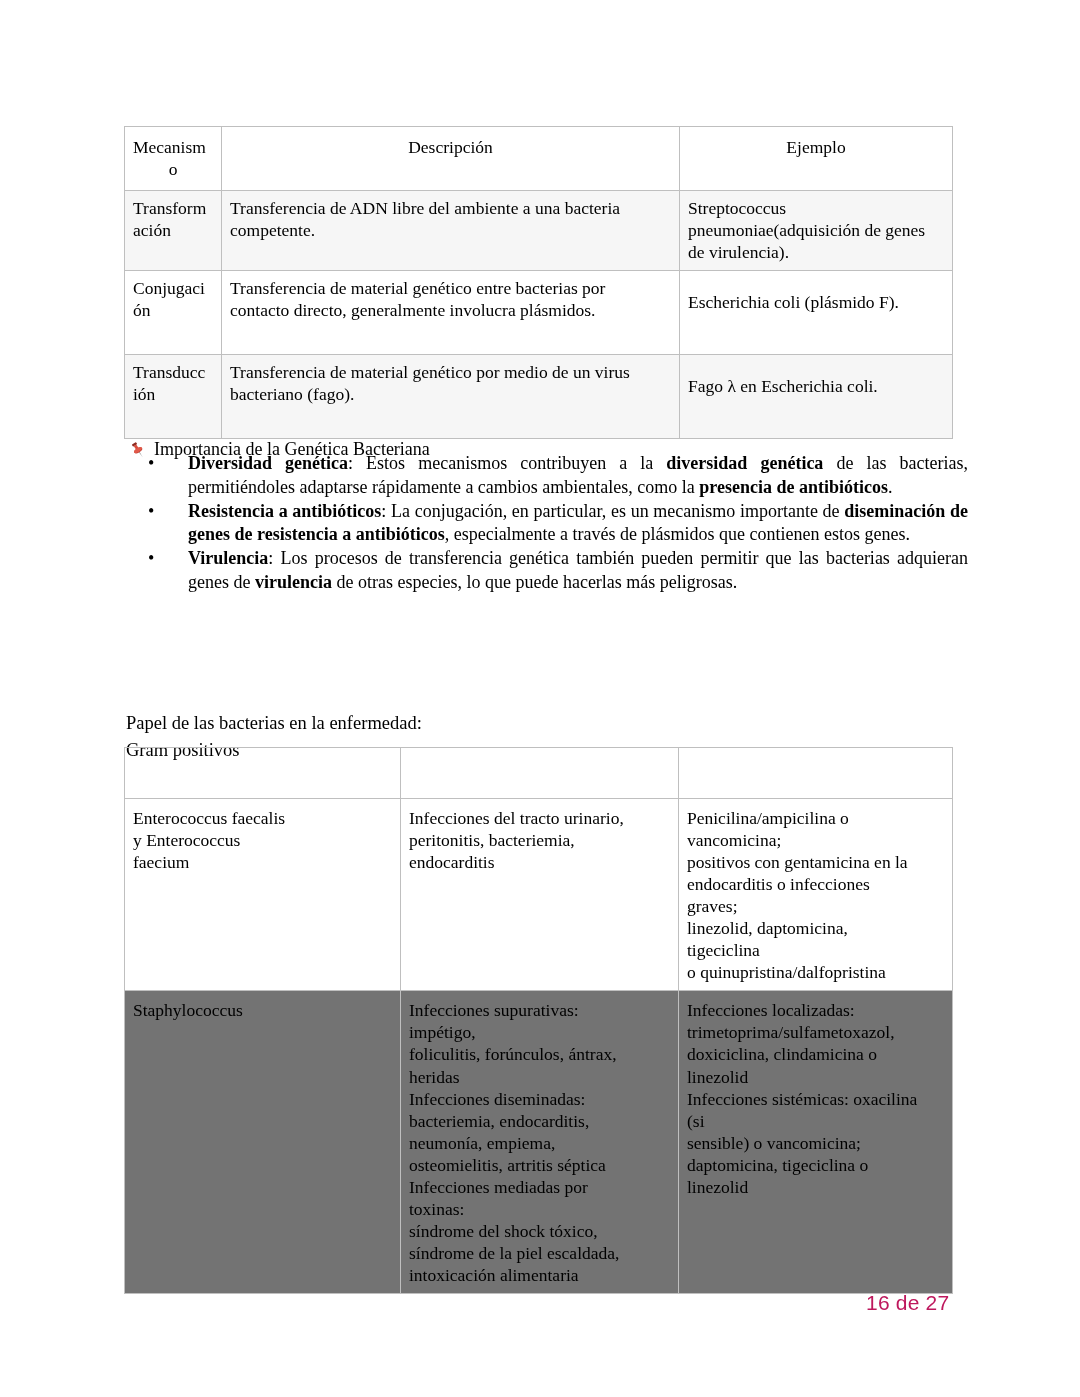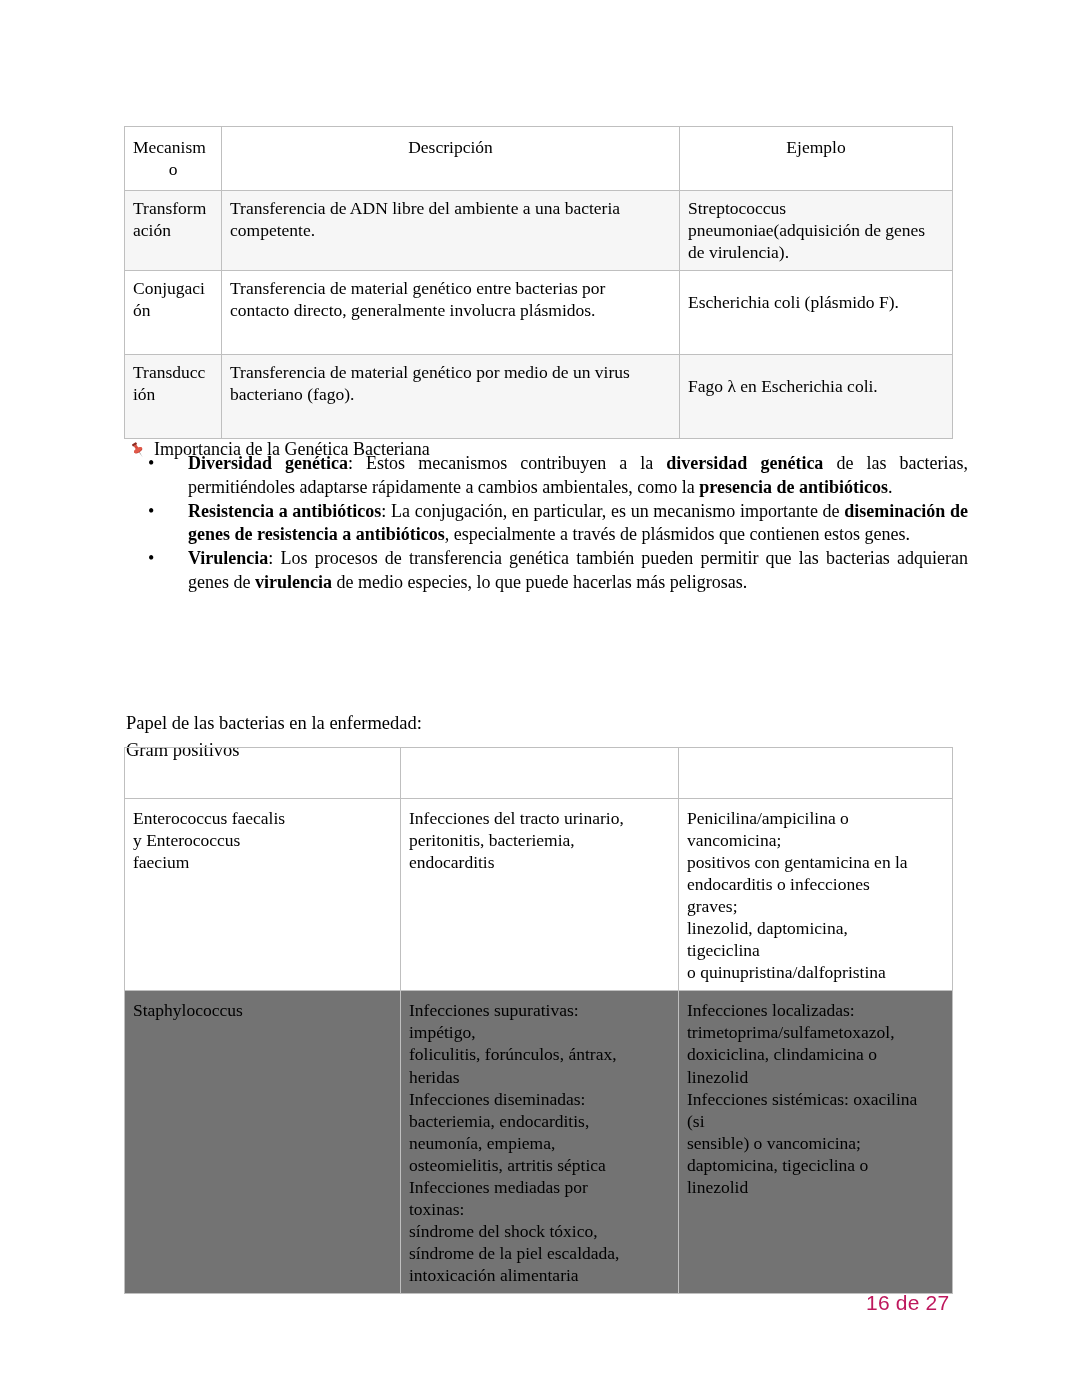--- a/index.html
+++ b/index.html
@@ -223,21 +223,21 @@
       <b>Diversidad genética</b><span>: Estos mecanismos contribuyen a la </span><b>diversidad genética</b><span> de las bacterias, permitiéndoles adaptarse rápidamente a cambios ambientales, como la </span><b>presencia de antibióticos</b><span>.</span>
     </div>
 
     <div class="li">
       <span class="bullet">•</span>
       <b>Resistencia a antibióticos</b><span>: La conjugación, en particular, es un mecanismo importante de </span><b>diseminación de genes de resistencia a antibióticos</b><span>, especialmente a través de plásmidos que contienen estos genes.</span>
     </div>
 
     <div class="li">
       <span class="bullet">•</span>
-      <b>Virulencia</b><span>: Los procesos de transferencia genética también pueden permitir que las bacterias adquieran genes de </span><b>virulencia</b><span> de medio especies, lo que puede hacerlas más peligrosas.</span>
+      <b>Virulencia</b><span>: Los procesos de transferencia genética también pueden permitir que las bacterias adquieran genes de </span><b>virulencia</b><span> de otras especies, lo que puede hacerlas más peligrosas.</span>
     </div>
 
   </div>
 
   <div id="papel-heading">
     <span class="line">Papel de las bacterias en la enfermedad:</span>
     <span class="line">Gram positivos</span>
   </div>
 
   <table id="table-grampos" class="doc-table">

